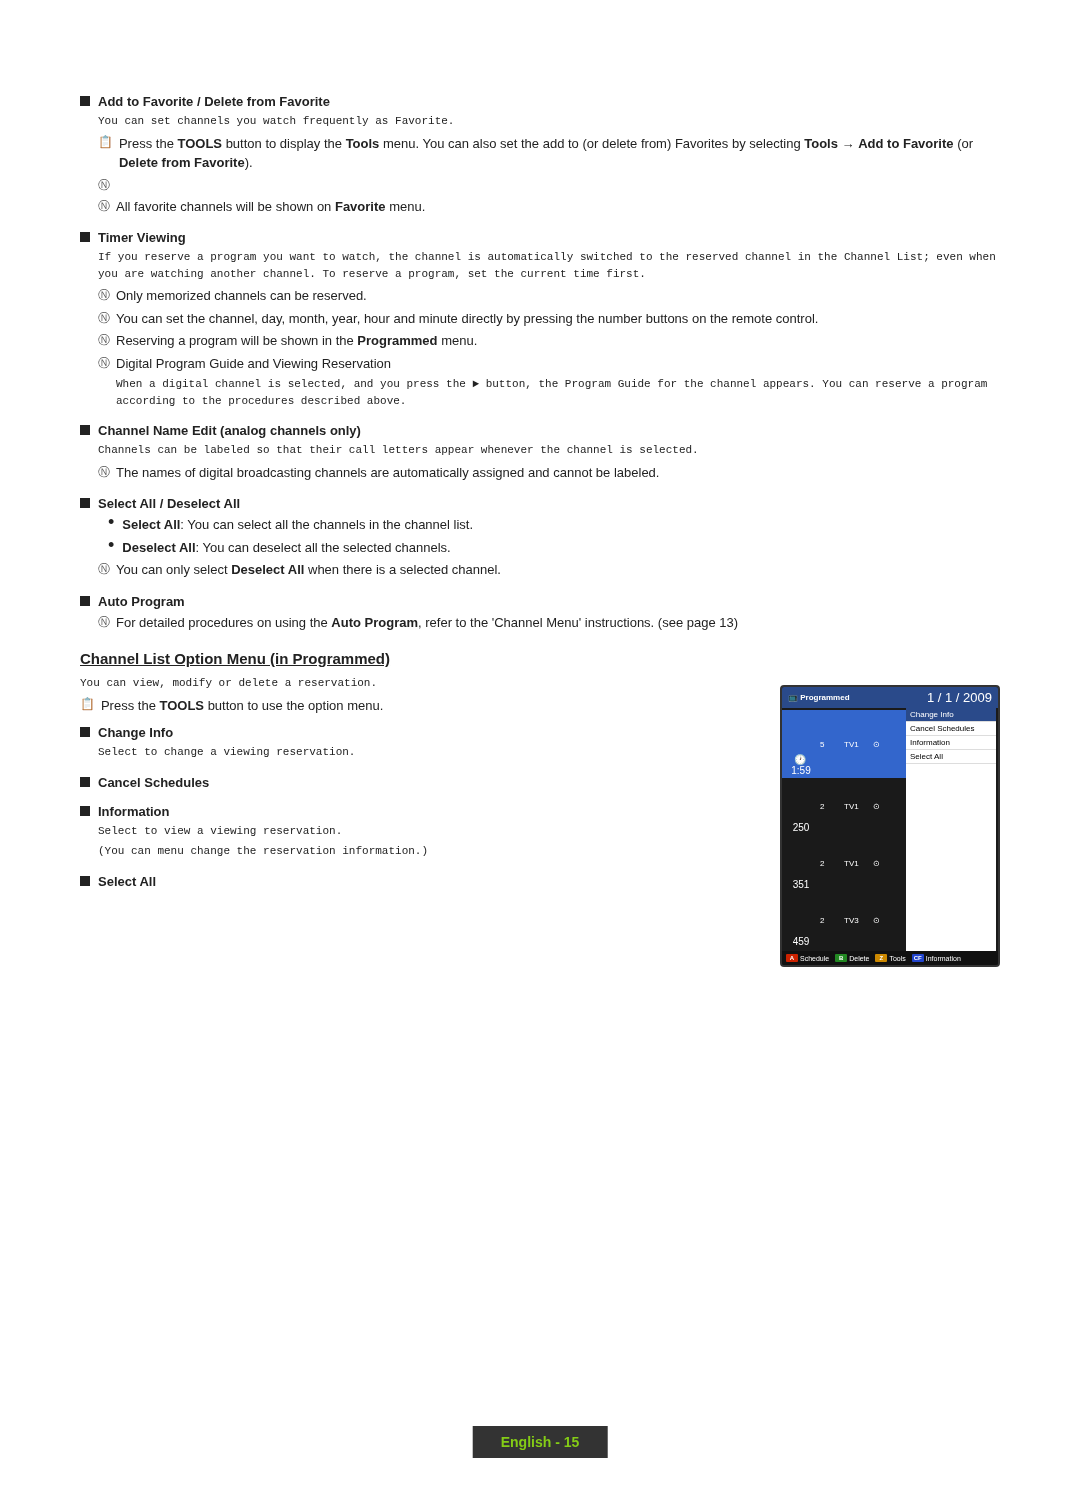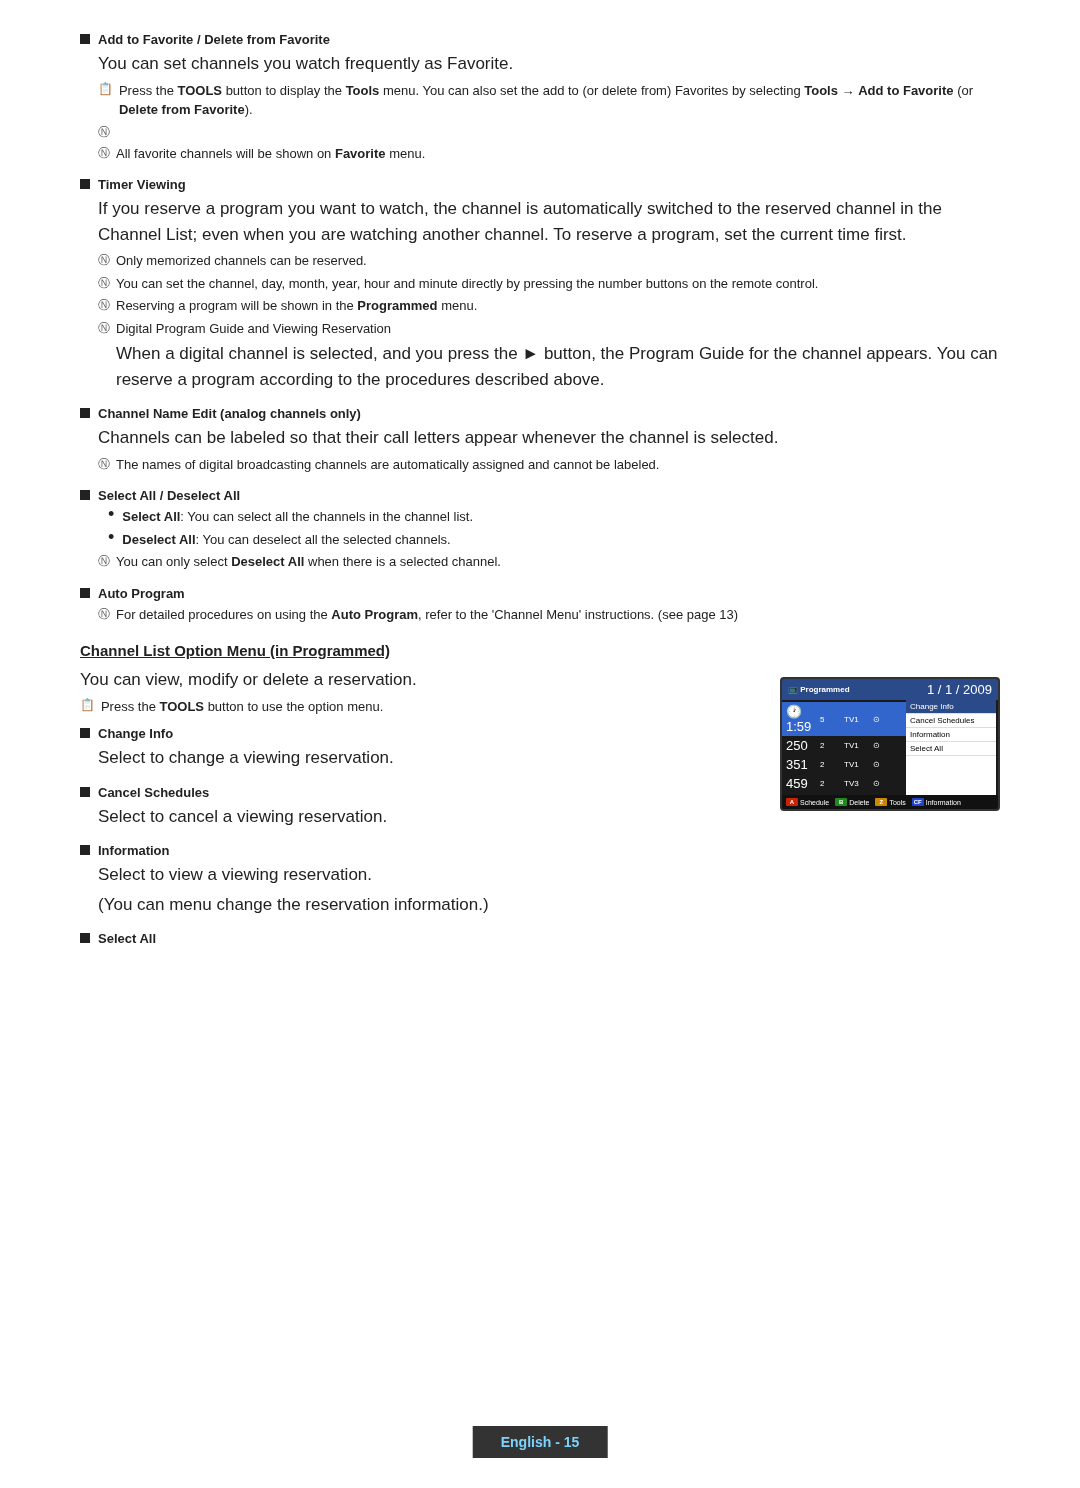--- a/index.html
+++ b/index.html
@@ -6,21 +6,21 @@
     body {
       background: #fff;
       font-family: Arial, sans-serif;
       font-size: 13px;
       color: #222;
       width: 1080px;
       min-height: 1488px;
       position: relative;
     }
     .page {
-      padding: 32px 80px 80px 80px;
+      padding: 94px 80px 80px 80px;
       max-width: 1080px;
     }
     .section {
       margin-bottom: 14px;
     }
     .section-header {
       display: flex;
       align-items: flex-start;
       margin-bottom: 4px;
     }
@@ -33,22 +33,23 @@
       margin-top: 2px;
       flex-shrink: 0;
     }
     .section-title {
       font-weight: bold;
       font-size: 13px;
     }
     .body-text {
       margin-left: 18px;
       margin-bottom: 4px;
-      font-size: 17px;
+      font-size: 11px;
       line-height: 1.5;
+      font-family: Liberation Mono, monospace;
     }
     .note-item {
       display: flex;
       align-items: flex-start;
       margin-left: 18px;
       margin-bottom: 3px;
     }
     .note-icon {
       font-size: 12px;
       margin-right: 6px;
@@ -129,22 +130,23 @@
       align-items: center;
       padding: 2px 4px;
       font-size: 8px;
       gap: 4px;
     }
     .tv-row.highlighted {
       background: #3366cc;
     }
     .tv-row-num {
       width: 30px;
-      text-align: left;
-      font-size: 13px;
+      text-align: center;
+      font-size: 10px;
+      margin-top: 42px;
     }
     .tv-row-ch {
       width: 20px;
       font-size: 8px;
     }
     .tv-row-name {
       width: 25px;
       font-size: 8px;
     }
     .tv-row-icon {
@@ -201,21 +203,21 @@
     .footer-btn.red { background: #cc2200; }
     .footer-btn.green { background: #228822; }
     .footer-btn.yellow { background: #cc8800; }
     .footer-btn.blue { background: #2244cc; }
     .page-footer {
       position: absolute;
       bottom: 30px;
       left: 50%;
       transform: translateX(-50%);
       background: #333;
-      color: #7dd3fc;
+      color: #84cc16;
       padding: 8px 28px;
       font-size: 14px;
       font-weight: bold;
     }
     b { font-weight: bold; }
   </style>
 </head>
 <body>
 
 <div class="page">
@@ -322,21 +324,20 @@
             <span class="section-title">Change Info</span>
           </div>
           <div class="body-text">Select to change a viewing reservation.</div>
         </div>
 
         <div class="section">
           <div class="section-header">
             <span class="black-square"></span>
             <span class="section-title">Cancel Schedules</span>
           </div>
-          <div class="body-text">Select to cancel a viewing reservation.</div>
         </div>
 
         <div class="section">
           <div class="section-header">
             <span class="black-square"></span>
             <span class="section-title">Information</span>
           </div>
           <div class="body-text">Select to view a viewing reservation.</div>
           <div class="body-text">(You can menu change the reservation information.)</div>
         </div>

